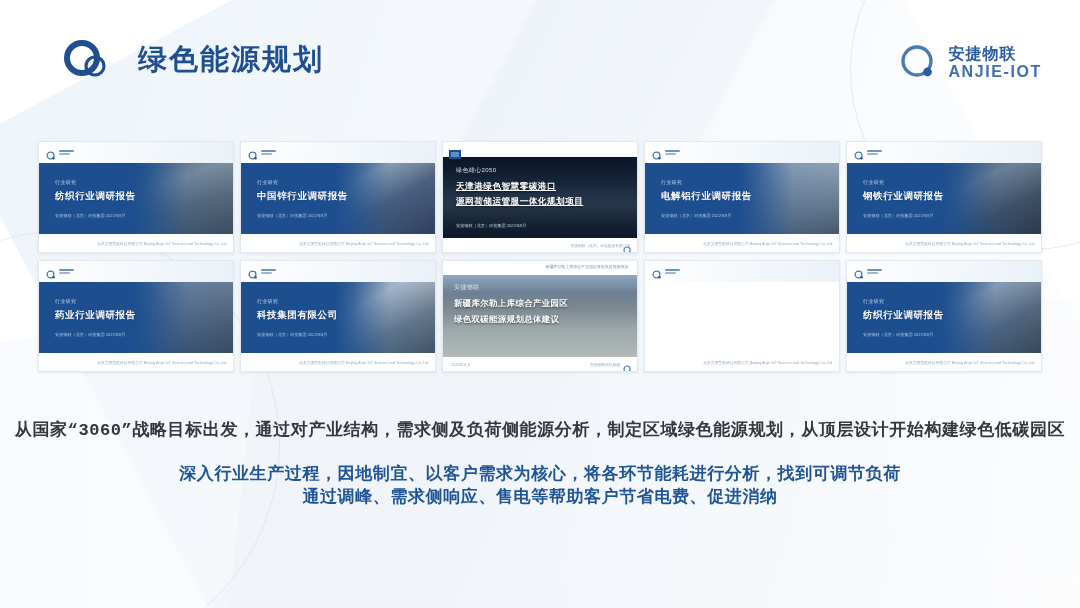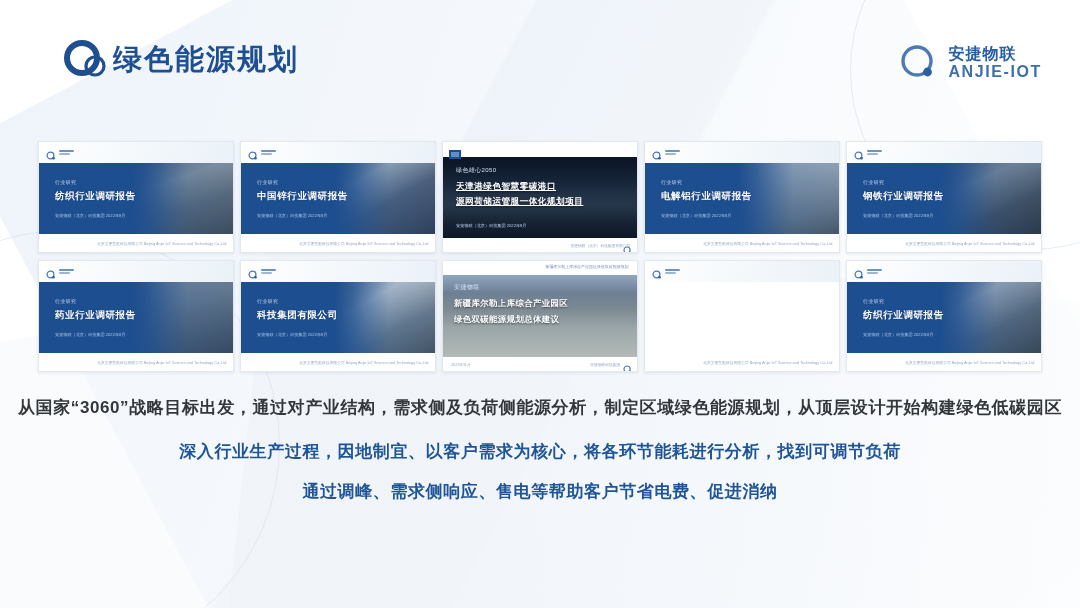--- a/index.html
+++ b/index.html
@@ -46,21 +46,21 @@
   .bg-ring.r1 { width: 430px; height: 430px; left: -150px; top: 230px; }
   .bg-ring.r2 { width: 360px; height: 360px; right: -130px; top: -110px; }
 
   
   .header {
     position: absolute; left: 0; top: 0;
     width: 1080px; height: 120px;
   }
   .title-group {
     position: absolute; left: 62px; top: 36px;
-    display: flex; align-items: center; gap: 3px;
+    display: flex; align-items: center; gap: 28px;
   }
   .slide-logo { width: 48px; height: 48px; position: relative; flex: none; }
   .page-title {
     font-size: 29px; font-weight: 700; color: #1f4e91;
     letter-spacing: 2px; white-space: nowrap;
   }
 
   .brand {
     position: absolute; right: 38px; top: 42px;
     display: flex; align-items: center; gap: 9px;
@@ -222,29 +222,29 @@
     position: absolute; left: 8px; bottom: 4px; z-index: 4;
     font-size: 3.4px; color: #8fa6c2; transform: scale(1.1); transform-origin: left bottom;
   }
   .card.park .p-botr {
     position: absolute; right: 17px; bottom: 4px; z-index: 4;
     font-size: 3.4px; color: #8fa6c2; transform: scale(1.1); transform-origin: right bottom;
   }
   .card.park .p-botmark { position: absolute; right: 5px; bottom: 2px; width: 9px; height: 9px; z-index: 4; }
 
   
-  .caption { position: absolute; left: 0; right: 0; top: 396px; text-align: center; }
+  .caption { position: absolute; left: 0; right: 0; top: 418px; text-align: center; font-family: Liberation Mono, monospace; }
   .cap-line { white-space: nowrap; }
   .cap-1 {
     font-size: 17px; font-weight: 700; color: #33373c;
     letter-spacing: .6px; margin-bottom: 21px;
   }
   .cap-2 {
     font-size: 17px; font-weight: 700; color: #1f5597;
-    letter-spacing: .6px; margin-bottom: 17px;
+    letter-spacing: .6px; 
   }
   .cap-3 {
     font-size: 17px; font-weight: 700; color: #1f5597;
     letter-spacing: .6px;
   }
 </style>
 </head>
 <body>
 
 <div class="bg-layer">

